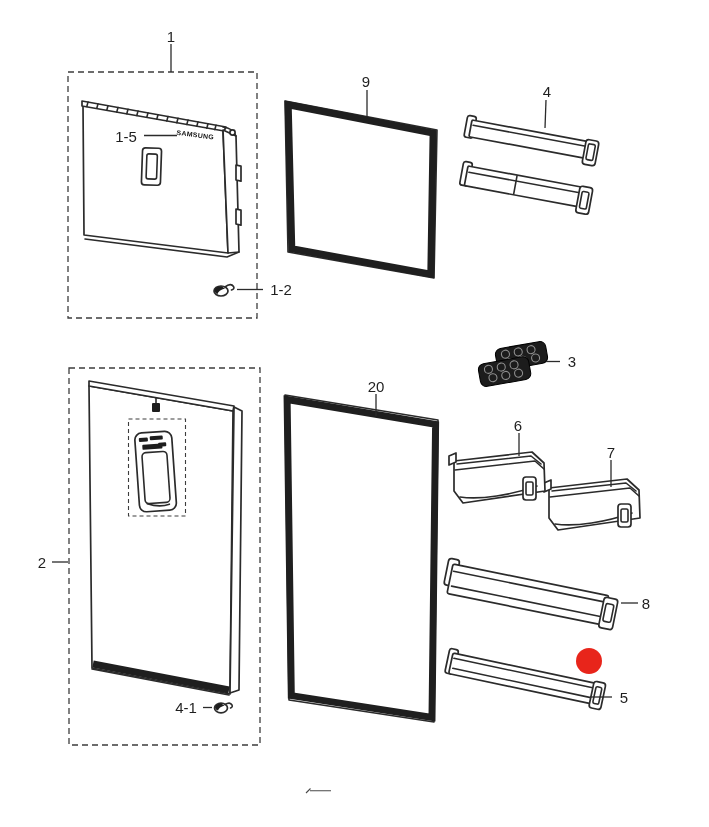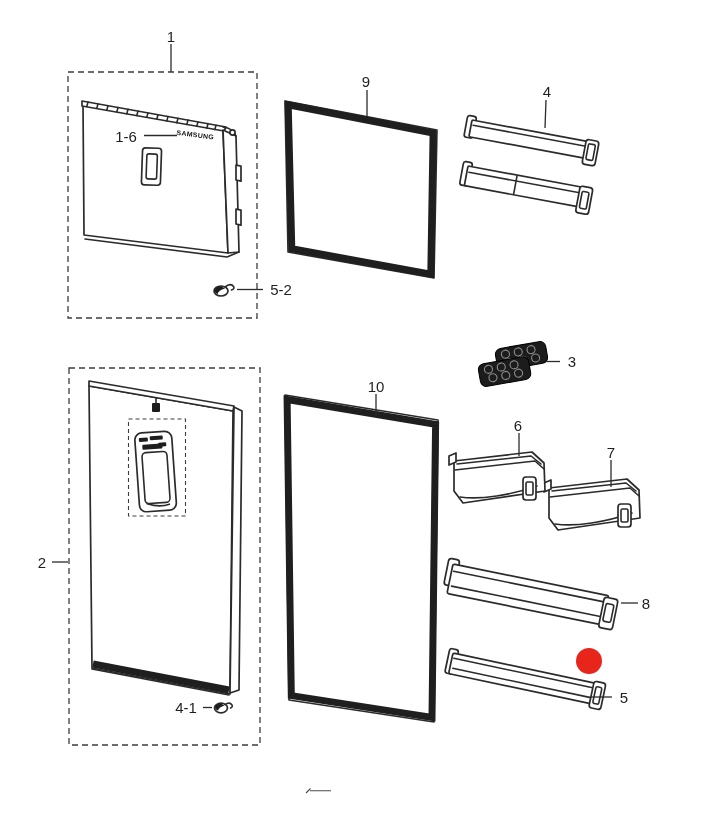--- a/index.html
+++ b/index.html
@@ -180,28 +180,28 @@
     <path d="M519,433 L519,456"></path>
     <path d="M611,460 L611,487"></path>
     <path d="M621,603 L638,603"></path>
     <path d="M590,697 L612,697"></path>
   </g>
 
   <path d="M306,793 L310.5,788.5 M310,790.7 L331,790.7" stroke="#4a4a4a" stroke-width="1.1" fill="none"></path>
 </svg>
 
   <div class="callout" style="left:171px;top:36px">1</div>
-  <div class="callout" style="left:126px;top:136px">1-6</div>
-  <div class="callout" style="left:281px;top:289px">5-2</div>
+  <div class="callout" style="left:126px;top:136px">1-5</div>
+  <div class="callout" style="left:281px;top:289px">1-2</div>
   <div class="callout" style="left:366px;top:81px">9</div>
   <div class="callout" style="left:547px;top:91px">4</div>
   <div class="callout" style="left:572px;top:361px">3</div>
   <div class="callout" style="left:42px;top:562px">2</div>
   <div class="callout" style="left:186px;top:707px">4-1</div>
-  <div class="callout" style="left:376px;top:386px">10</div>
+  <div class="callout" style="left:376px;top:386px">20</div>
   <div class="callout" style="left:518px;top:425px">6</div>
   <div class="callout" style="left:611px;top:452px">7</div>
   <div class="callout" style="left:646px;top:603px">8</div>
   <div class="callout" style="left:624px;top:697px">5</div>
 
   <div class="logo">SAMSUNG</div>
 
 </div>
 
 </body></html>

